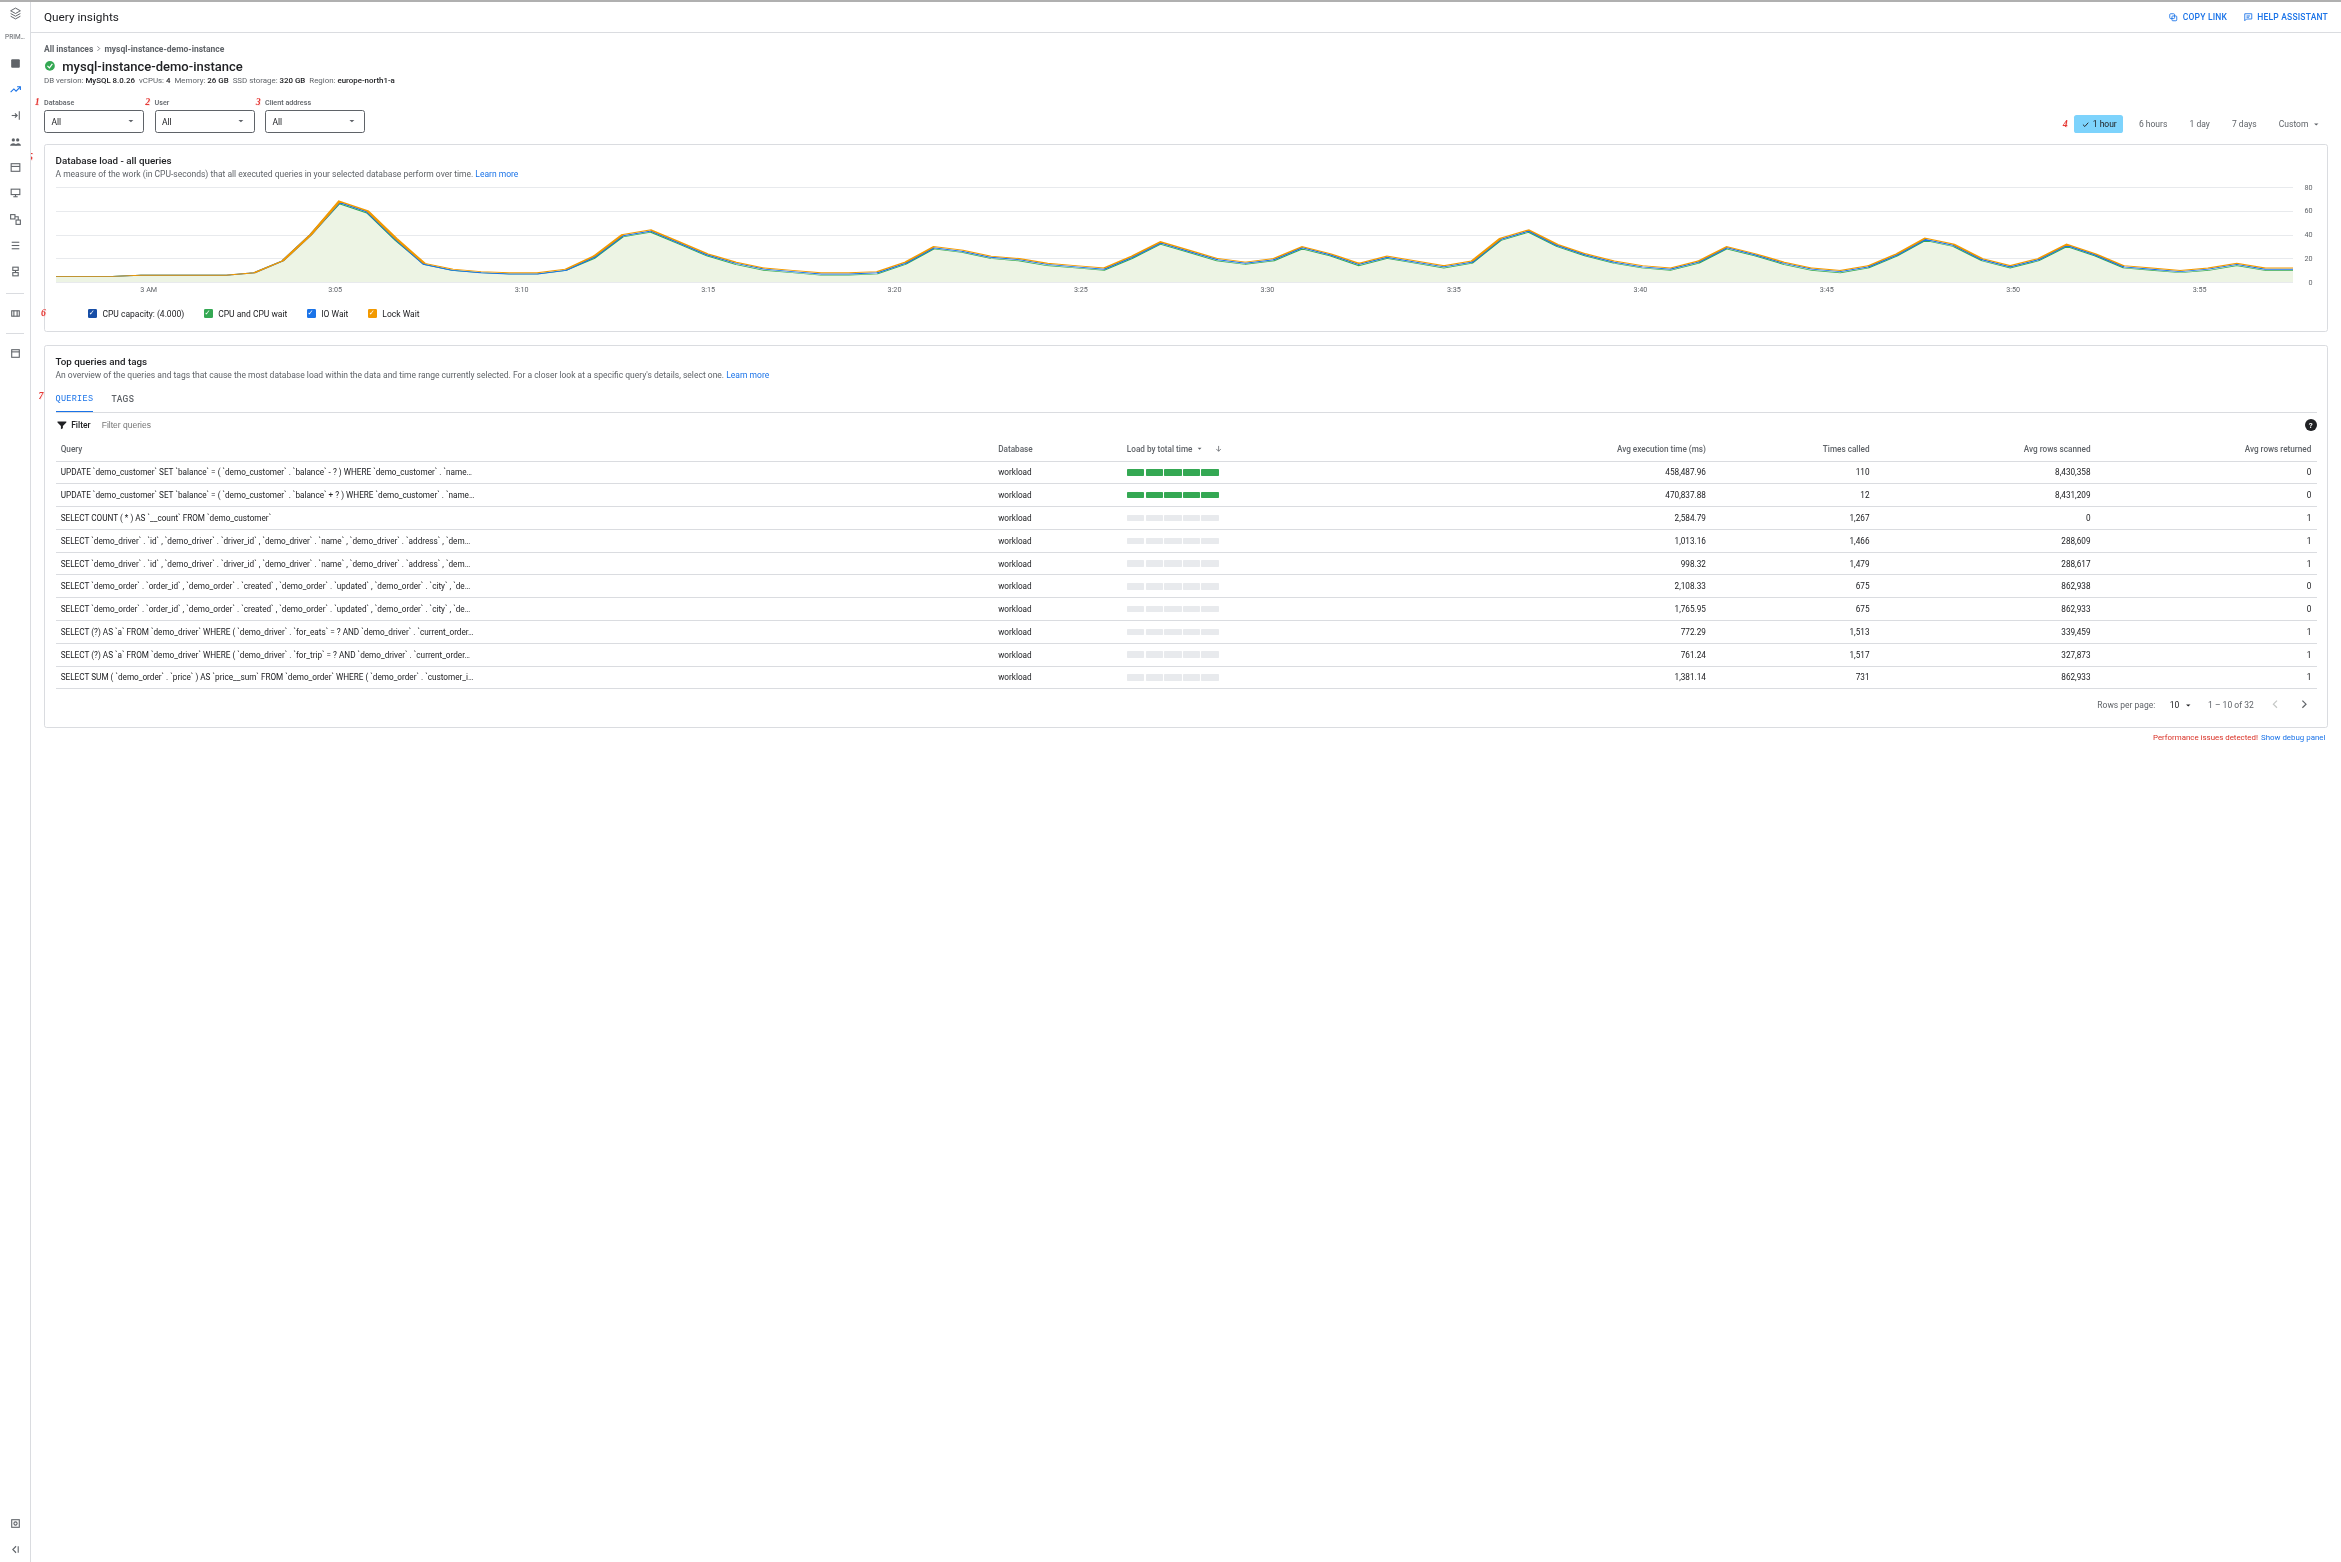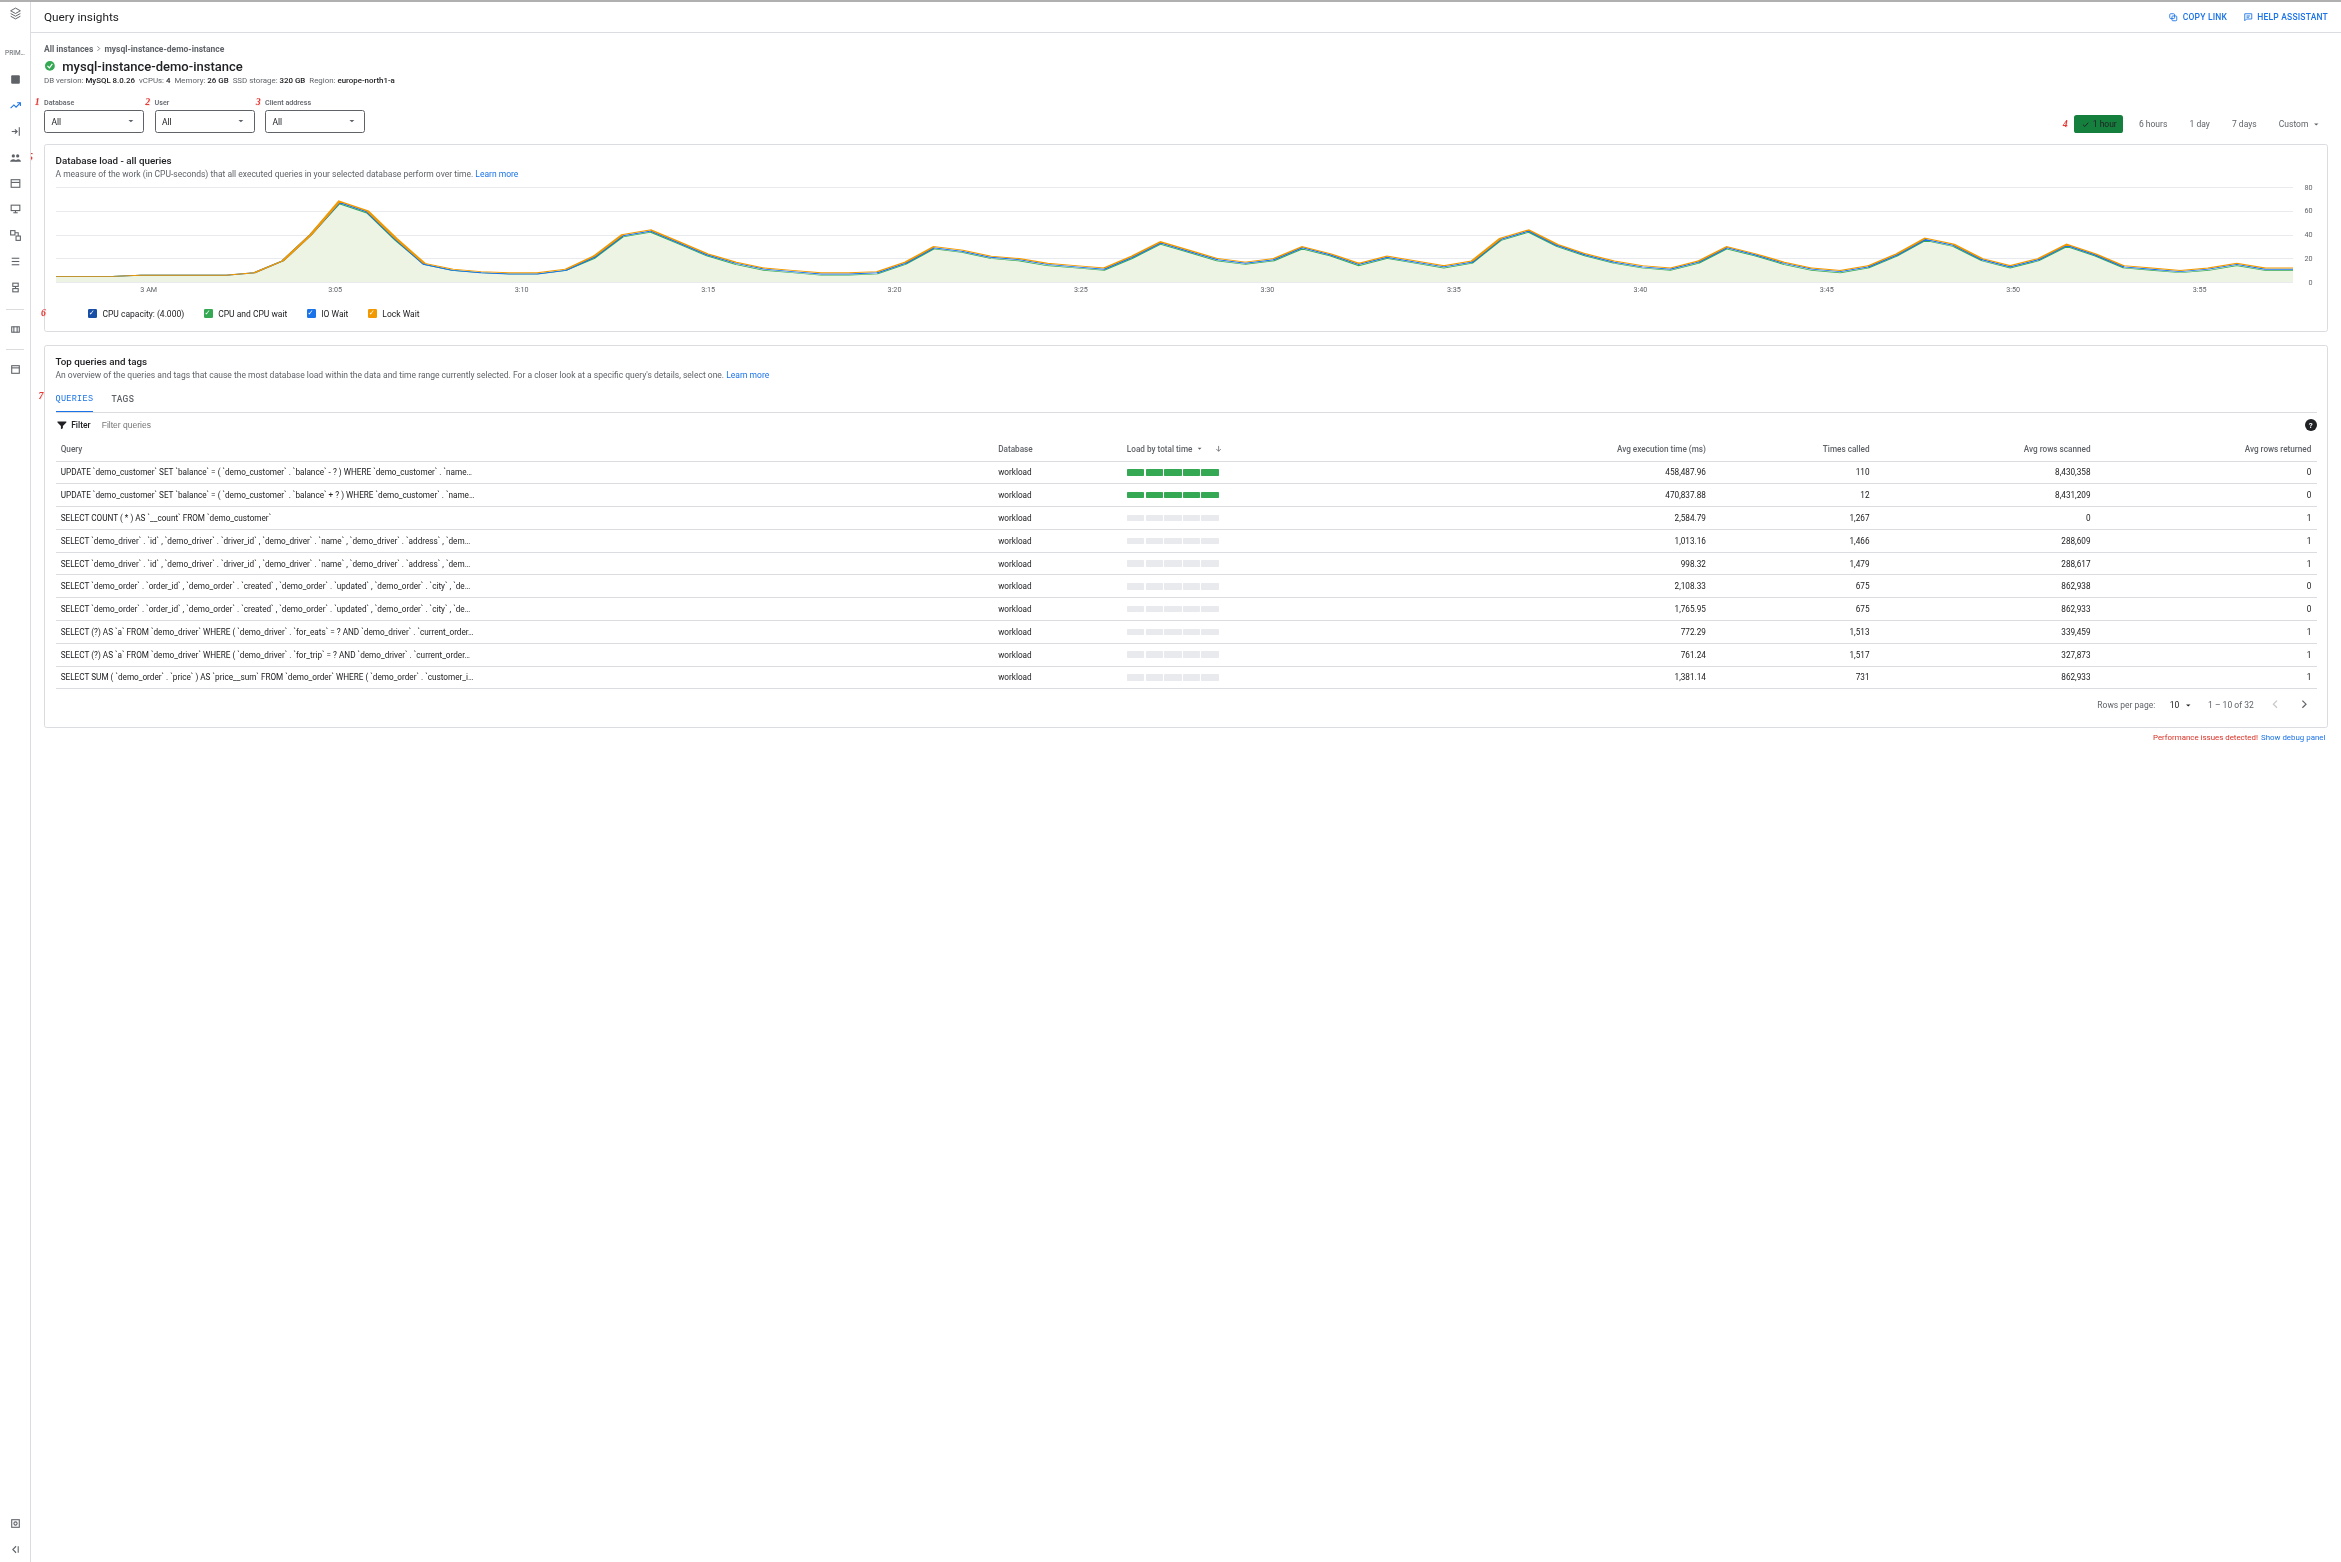--- a/index.html
+++ b/index.html
@@ -16,21 +16,21 @@
   * { box-sizing: border-box; }
   html, body { margin:0; padding:0; font-family: "Google Sans", Roboto, Arial, sans-serif; color:var(--text); font-size:8.5px; background:#fff; }
 
   
   .shell { display:flex; height:100vh; border-top:2px solid #b0b0b0; }
   .siderail { width:31px; border-right:0.7px solid var(--border); display:flex; flex-direction:column; align-items:center; padding-top:5.2px; gap:13px; }
   .siderail .group { display:flex; flex-direction:column; align-items:center; gap:13px; padding:2.6px 0; }
   .siderail .icon { width:13px; height:13px; color:var(--text2); display:flex; align-items:center; justify-content:center; }
   .siderail .divider { height:0.7px; width:60%; background:var(--border); }
   .siderail .active { color:var(--blue); }
-  .siderail .label { font-size:6.5px; color:var(--text2); text-align:center; width:100%; overflow:hidden; text-overflow:ellipsis; white-space:nowrap;margin-top:16px; }
+  .siderail .label { font-size:6.5px; color:var(--text2); text-align:center; width:100%; overflow:hidden; text-overflow:ellipsis; white-space:nowrap; }
   .siderail .spacer { flex:1; }
 
   .main { flex:1; display:flex; flex-direction:column; overflow:hidden; }
   .topbar { height:31px; border-bottom:0.7px solid var(--border); display:flex; align-items:center; padding:0 13px; gap:10.5px; }
   .topbar .title { font-size:11.8px; font-weight:400; }
   .topbar .actions { margin-left:auto; display:flex; gap:15.7px; }
   .topbar .action { color:var(--blue); font-weight:500; font-size:8.5px; display:flex; align-items:center; gap:3.9px; letter-spacing:0.2px; }
 
   .content { flex:1; overflow:auto; padding:10.5px 13px 0 13px; position:relative; }
 
@@ -44,21 +44,21 @@
   .meta-row { display:flex; gap:4px; color:var(--text2); font-size:7.9px; margin-bottom:13px; }
   .meta-row b { color:var(--text); font-weight:500; }
 
   .filter-row { display:flex; gap:10.5px; align-items:flex-end; margin-bottom:10.5px; position:relative;}
   .ffield { display:flex; flex-direction:column; gap:2.6px; position:relative;}
   .ffield label { font-size:7.2px; color:var(--text2); font-weight:500;}
   .fselect { border:0.7px solid #5f6368; border-radius:2.6px; height:23.6px; width:100px; padding:0 6.5px; display:flex; align-items:center; justify-content:space-between; color:var(--text); position:relative;}
   .fselect .caret svg{ width:11.8px; height:11.8px; color:var(--text2);}
   .time-group { margin-left:auto; display:flex; align-items:center; gap:9.2px; position:relative;}
   .chip { padding:3.9px 6.5px; border-radius:2.6px; font-size:8.5px; color:var(--text2); display:flex; align-items:center; gap:2.6px; }
-  .chip.selected { background:#15803d; color:var(--text); }
+  .chip.selected { background:#7dd3fc; color:var(--text); }
   .chip.selected svg{ width:9.2px; height:9.2px; }
   .chip.custom { display:flex; align-items:center; gap:2.6px;}
   .chip.custom svg{ width:10.5px; height:10.5px; }
 
   .card { border:0.7px solid var(--border); border-radius:2.6px; padding:10.5px; margin-bottom:13px; position:relative;}
   h2.section { font-size:9.8px; font-weight:500; margin:0 0 2.6px 0;}
   .sub { font-size:8.5px; color:var(--text2); margin-bottom:7.9px; }
   .sub a { color:var(--link); }
 
   .chart-wrap { position:relative; height:111px; }

